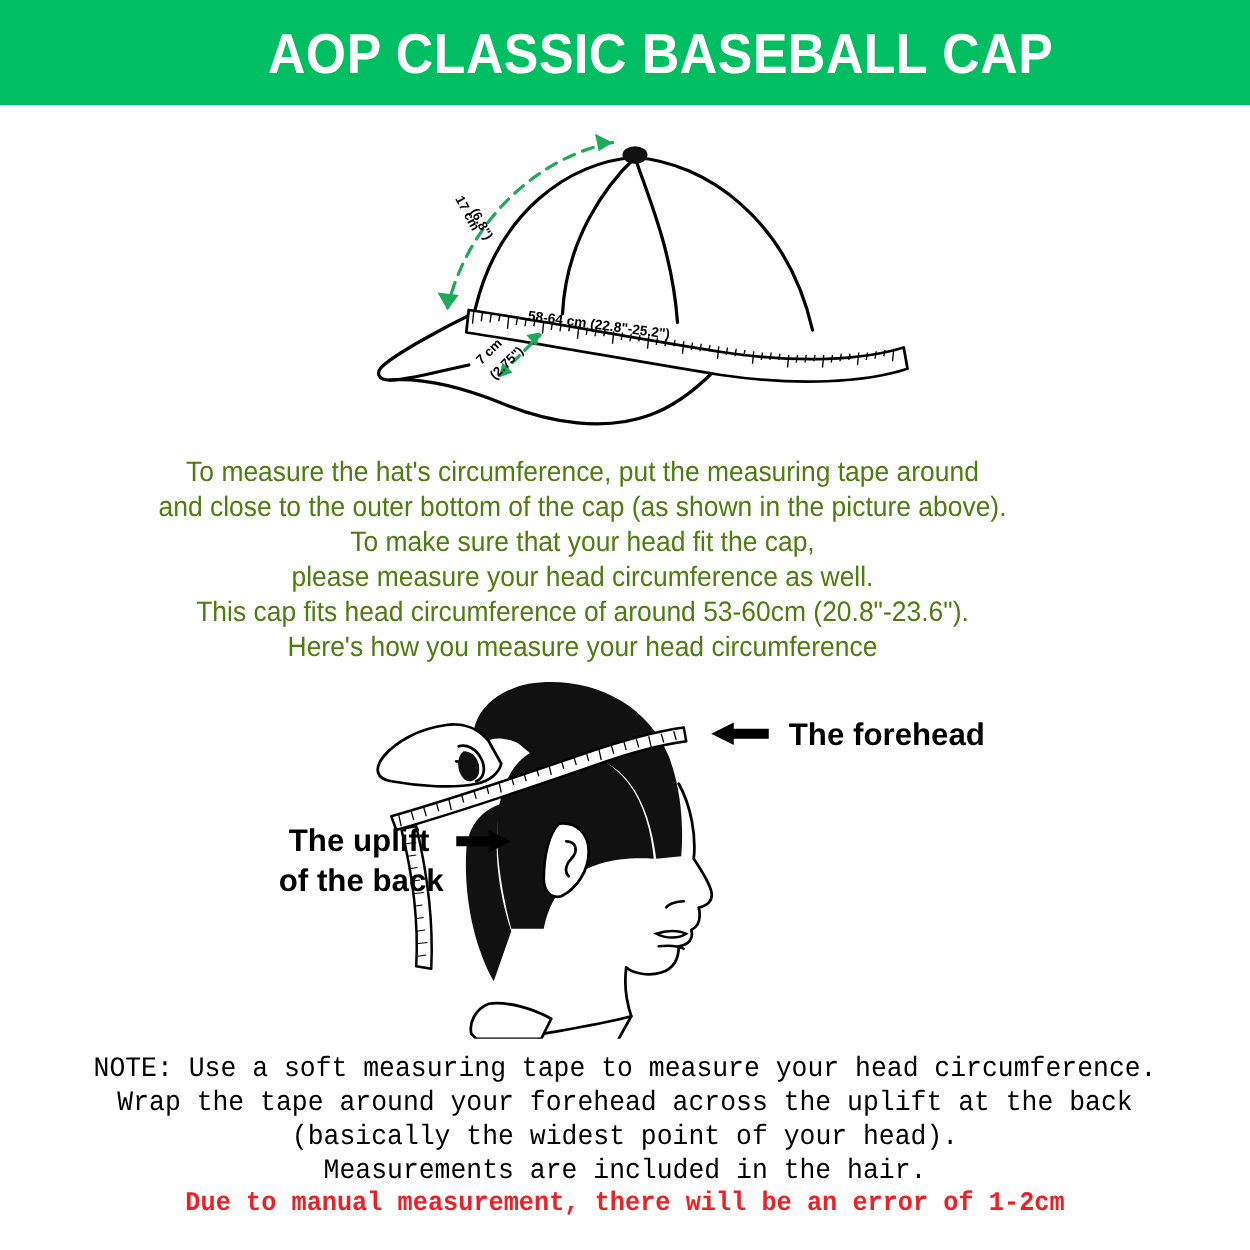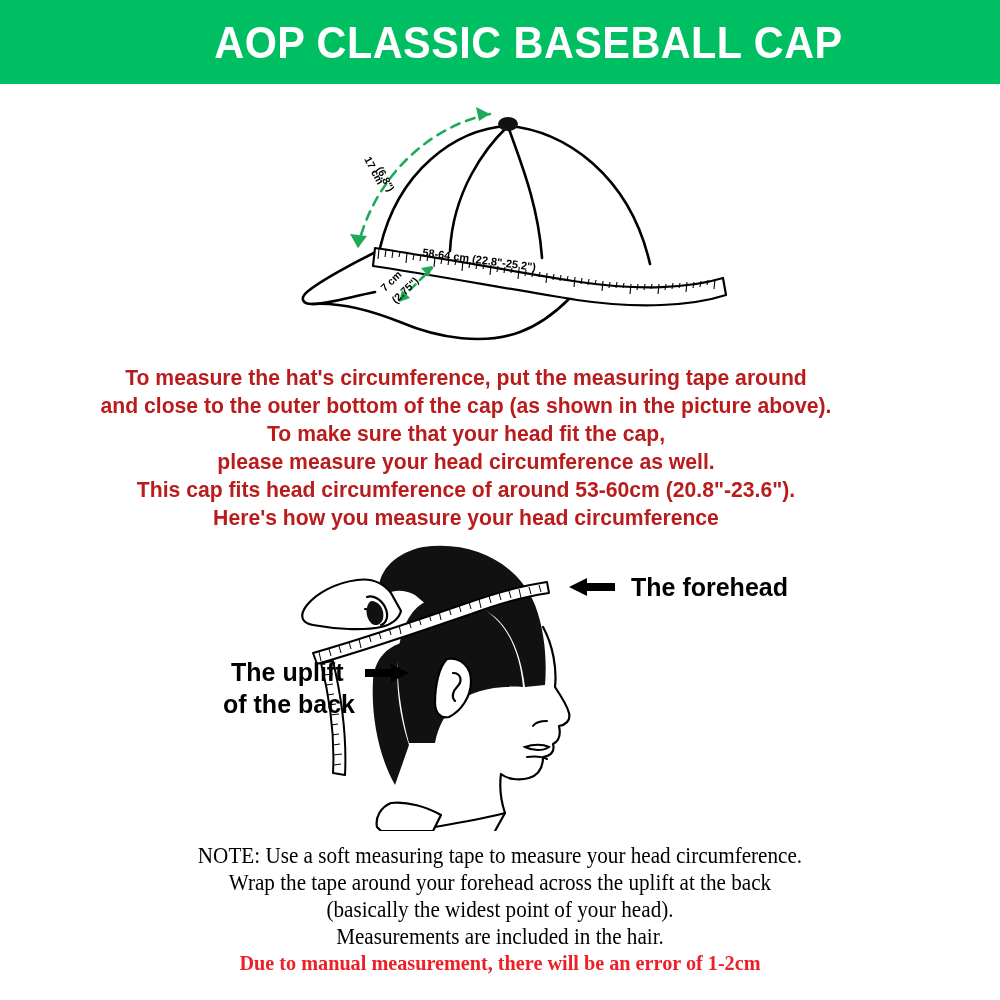--- a/index.html
+++ b/index.html
@@ -55,42 +55,41 @@
     height: 250px;
   }
 
   
   .instructions {
     position: absolute;
     left: 0;
     top: 364px;
     width: 932px;
     text-align: center;
-    color: #b91c1c;
+    color: #4d7c0f;
     font-size: 22.5px;
     line-height: 28px;
     font-family: "Liberation Sans", "DejaVu Sans", sans-serif;
-    font-weight: bold;
   }
   .instructions .line {
     display: block;
     transform: scaleX(0.94);
     white-space: nowrap;
   }
 
   .note-block {
     position: absolute;
     left: 0;
     top: 842px;
     width: 1000px;
     text-align: center;
     color: #000000;
     font-size: 22.5px;
     line-height: 27px;
-    font-family: Liberation Serif, serif;
+    font-family: Liberation Mono, monospace;
   }
   .note-block .line {
     display: block;
     transform: scaleX(0.94);
     white-space: nowrap;
   }
   .note-block .warning {
     color: #ee2027;
     font-weight: bold;
     font-size: 21.5px;

